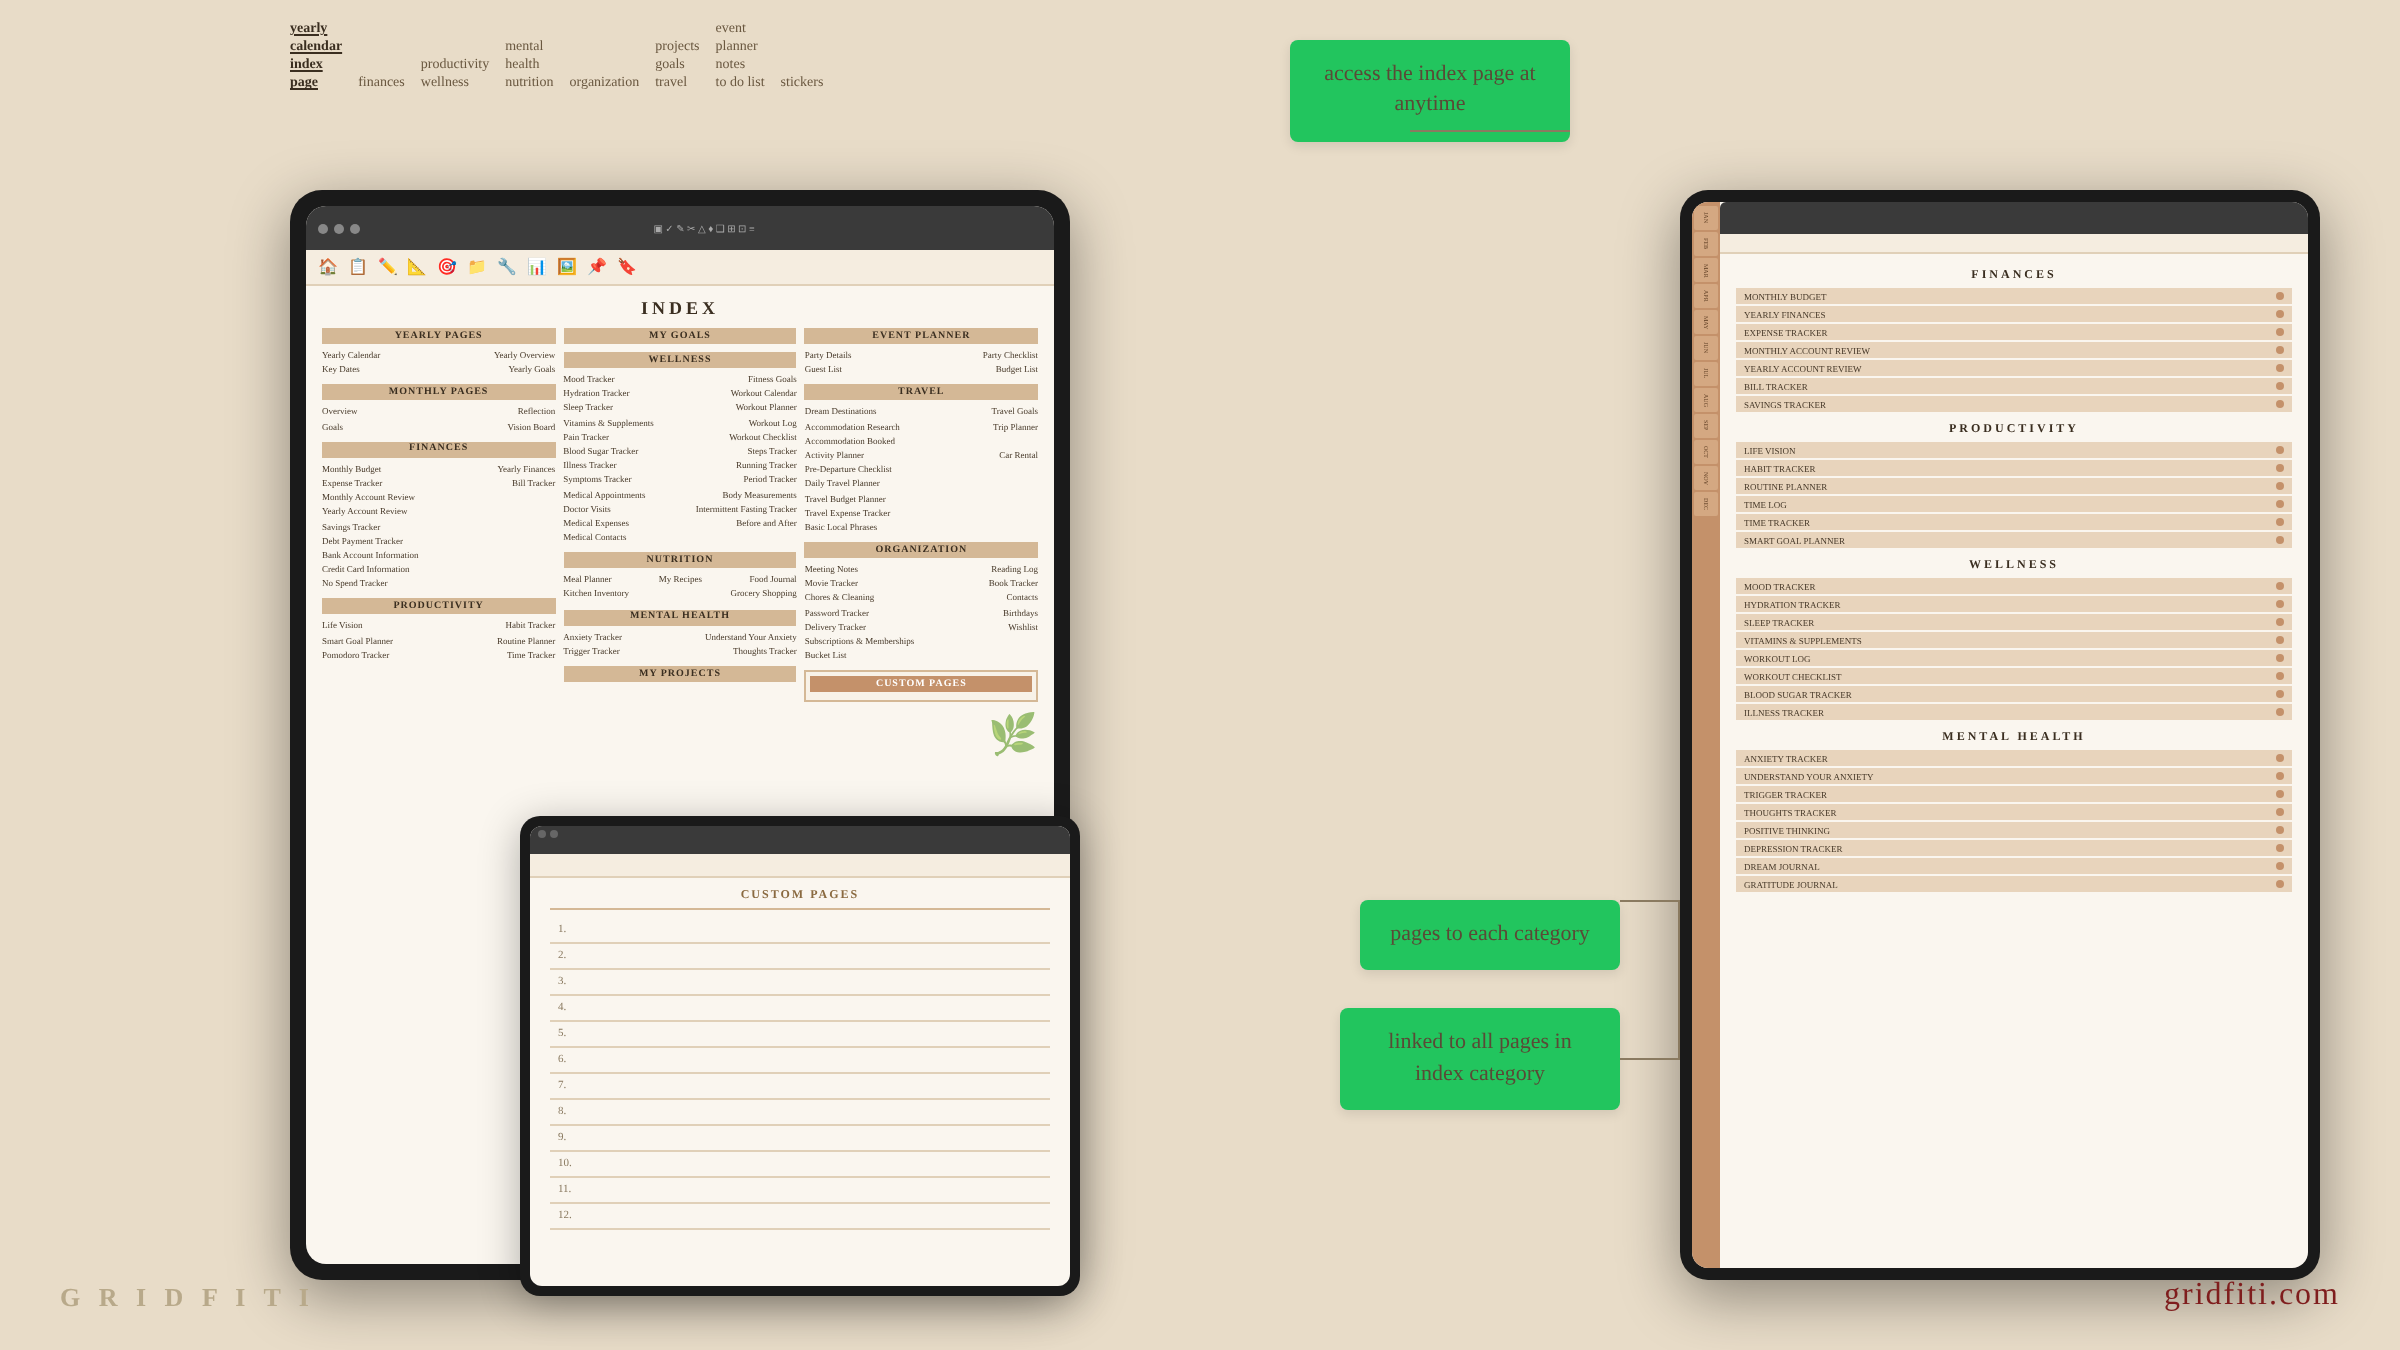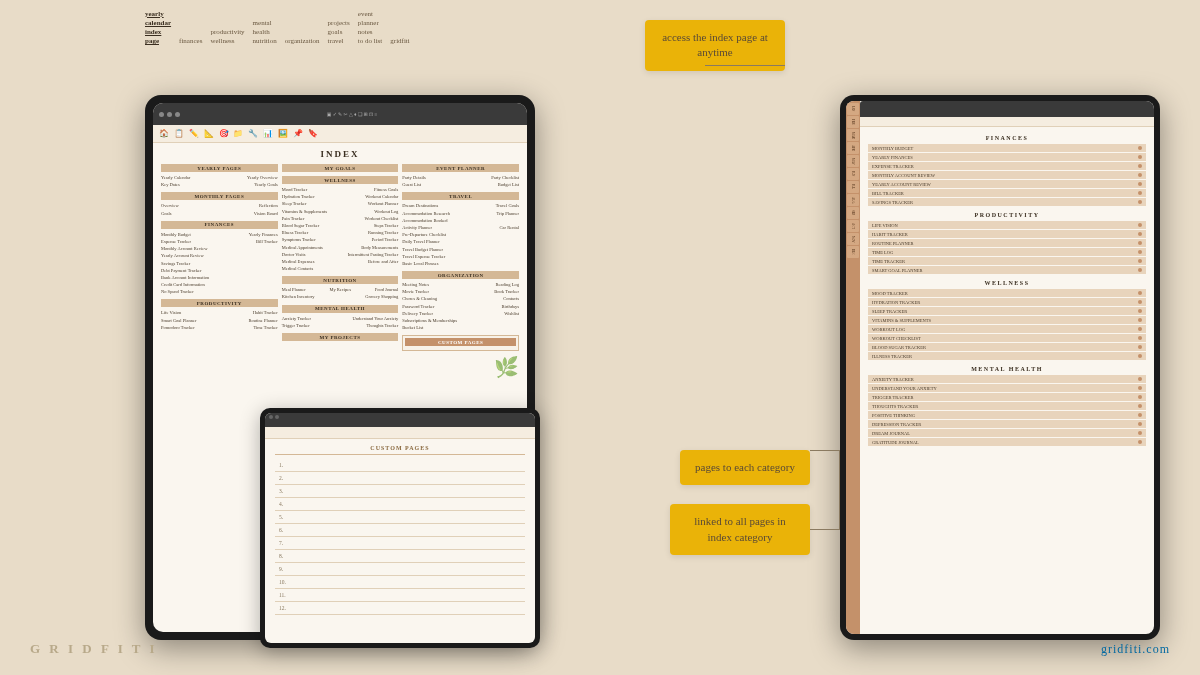--- a/index.html
+++ b/index.html
@@ -19,29 +19,29 @@
       left: 30px;
       font-size: 13px;
       letter-spacing: 3px;
       color: #b8a98a;
       font-weight: 600;
     }
     .brand-right {
       position: absolute;
       bottom: 18px;
       right: 30px;
-      font-size: 12px;
+      font-size: 16px;
       letter-spacing: 1px;
-      color: #0369a1;
+      color: #7f1d1d;
     }
 
     
     .callout {
       position: absolute;
-      background: #eab308;
+      background: #22c55e;
       border-radius: 4px;
       padding: 10px 14px;
       font-size: 11px;
       text-align: center;
       line-height: 1.4;
       color: #5a4a36;
       box-shadow: 0 2px 6px rgba(0,0,0,0.1);
     }
 
     
@@ -284,21 +284,21 @@
 <body>
 
 <div class="top-nav">
   <div class="nav-item nav-item-active" style="font-size:7px;">yearly<br>calendar<br><strong>index<br>page</strong></div>
   <div class="nav-item">finances</div>
   <div class="nav-item">productivity<br>wellness</div>
   <div class="nav-item">mental<br>health<br>nutrition</div>
   <div class="nav-item">organization</div>
   <div class="nav-item">projects<br>goals<br>travel</div>
   <div class="nav-item">event<br>planner<br>notes<br>to do list</div>
-  <div class="nav-item">gridfiti</div>
+  <div class="nav-item">stickers</div>
 </div>
 
 <div class="tablet-left">
   <div class="tablet-left-screen">
 
     <div class="tablet-left-toolbar">
       <div class="toolbar-dot"></div>
         <div class="toolbar-dot"></div>
         <div class="toolbar-dot"></div>
       <div style="flex:1;display:flex;gap:3px;justify-content:center;">

